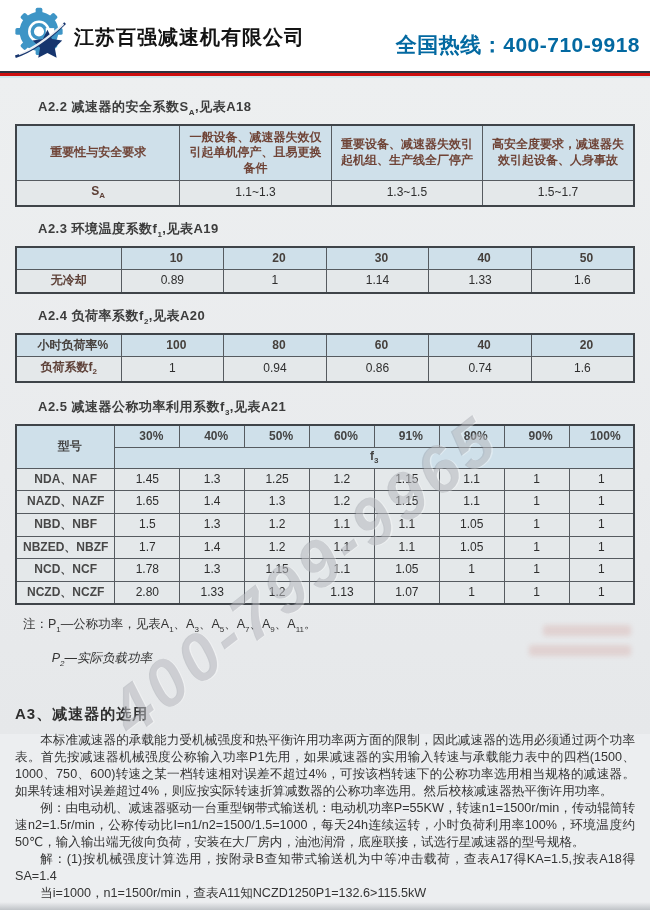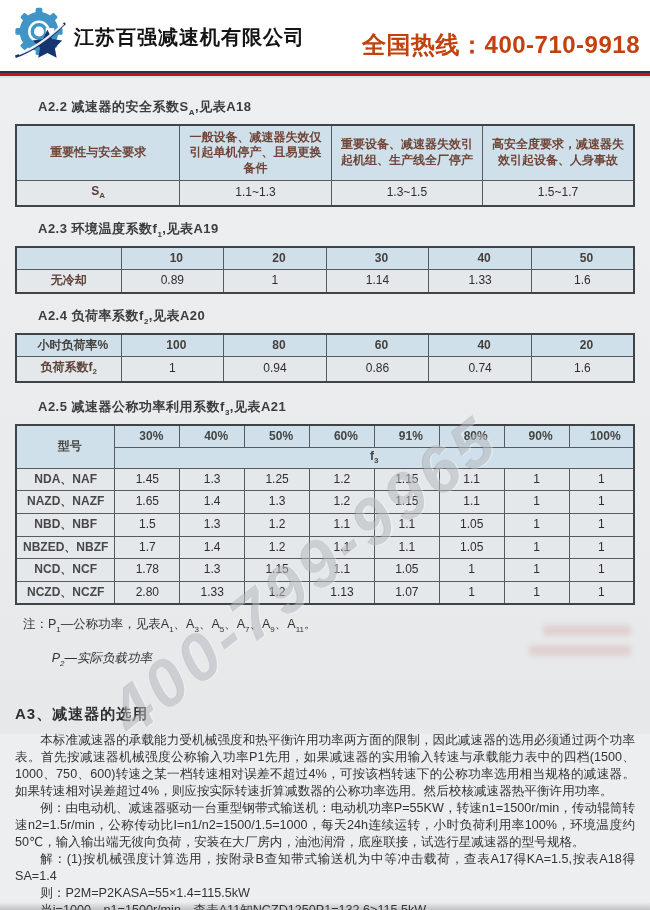--- a/index.html
+++ b/index.html
@@ -12,21 +12,21 @@
   .site-header{
     height:71px;background:#ffffff;display:flex;align-items:center;
     padding:0 10px 0 12px;box-sizing:border-box;position:relative;
   }
   .logo{flex:0 0 auto;margin-right:8px;}
   .company-name{
     font-size:20px;font-weight:bold;color:#141414;letter-spacing:1px;
     margin-top:4px;
   }
   .hotline{
-    margin-left:auto;font-size:24px;font-weight:bold;color:#c2410c;
+    margin-left:auto;font-size:21px;font-weight:bold;color:#0369a1;
     margin-top:18px;letter-spacing:0.5px;white-space:nowrap;
   }
   .header-rule{height:0;border-top:2px solid #2a3440;}
   .header-rule-red{height:3px;background:#cc1111;}
   .header-rule-cyan{height:2px;background:#cfe9ee;}
   
   .content{
     position:relative;padding:20px 15px 0 15px;box-sizing:border-box;
     background:linear-gradient(180deg,#edeff0 0%,#e9ebed 60%,#e6e8ea 100%);
     height:656px;
@@ -320,21 +320,20 @@
   <div class="note-list">
       <p class="para">注：P<sub>1</sub>—公称功率，见表A<sub>1</sub>、A<sub>3</sub>、A<sub>5</sub>、A<sub>7</sub>、A<sub>9</sub>、A<sub>11</sub>。</p>
       <p class="para">P<sub>2</sub>—实际负载功率</p>
     </div>
 
   <p class="a3-title">A3、减速器的选用</p>
   <div class="para-list">
       <p class="para">本标准减速器的承载能力受机械强度和热平衡许用功率两方面的限制，因此减速器的选用必须通过两个功率表。首先按减速器机械强度公称输入功率P1先用，如果减速器的实用输入转速与承载能力表中的四档(1500、1000、750、600)转速之某一档转速相对误差不超过4%，可按该档转速下的公称功率选用相当规格的减速器。如果转速相对误差超过4%，则应按实际转速折算减数器的公称功率选用。然后校核减速器热平衡许用功率。</p>
       <p class="para">例：由电动机、减速器驱动一台重型钢带式输送机：电动机功率P=55KW，转速n1=1500r/min，传动辊筒转速n2=1.5r/min，公称传动比I=n1/n2=1500/1.5=1000，每天24h连续运转，小时负荷利用率100%，环境温度约50℃，输入输出端无彼向负荷，安装在大厂房内，油池润滑，底座联接，试选行星减速器的型号规格。</p>
       <p class="para">解：(1)按机械强度计算选用，按附录B查知带式输送机为中等冲击载荷，查表A17得KA=1.5,按表A18得SA=1.4</p>
-      <p class="para">则：P2M=P2KASA=55×1.4=115.5kW</p>
       <p class="para">当i=1000，n1=1500r/min，查表A11知NCZD1250P1=132.6&gt;115.5kW</p>
     </div>
 
   <div class="watermark">400-799-9965</div>
   <div class="bleed-1"></div>
   <div class="bleed-2"></div>
 </div>
 <div class="bottom-shade"></div>
 
 </body></html>

